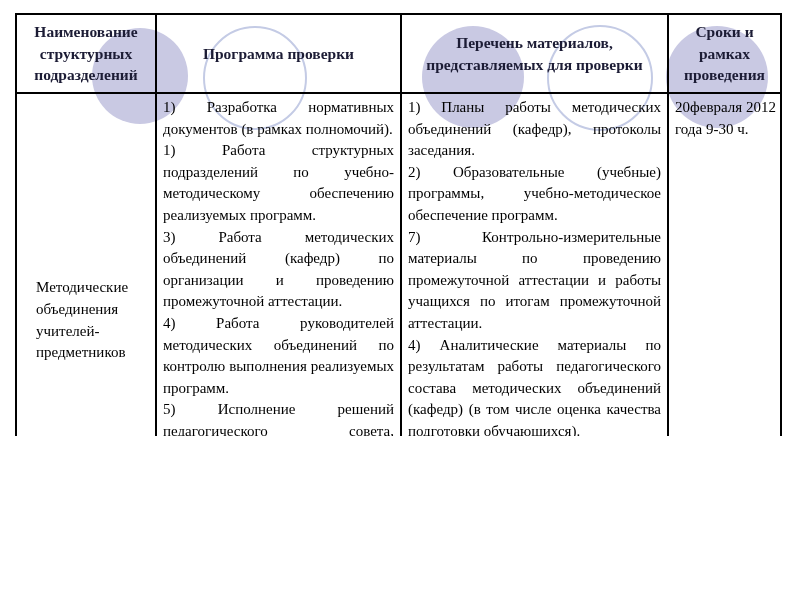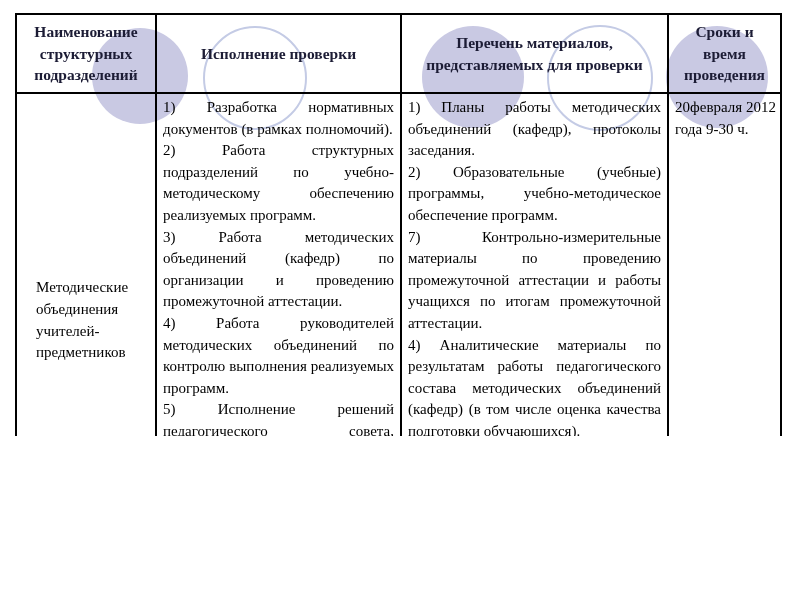--- a/index.html
+++ b/index.html
@@ -79,31 +79,31 @@
   <table class="main-table">
     <colgroup>
       <col class="col-1">
         <col class="col-2">
         <col class="col-3">
         <col class="col-4">
     </colgroup>
     <thead>
       <tr>
         <th>Наименование структурных подразделений</th>
-        <th>Исполнение проверки</th>
+        <th>Программа проверки</th>
         <th>Перечень материалов, представляемых для проверки</th>
-        <th>Сроки и время проведения</th>
+        <th>Сроки и рамках проведения</th>
       </tr>
     </thead>
     <tbody>
       <tr>
         <td class="division-cell">Методические объединения учителей-предметников</td>
         <td class="items-cell">
             <p>1) Разработка нормативных документов (в рамках полномочий).</p>
-            <p>2) Работа структурных подразделений по учебно-методическому обеспечению реализуемых программ.</p>
+            <p>1) Работа структурных подразделений по учебно-методическому обеспечению реализуемых программ.</p>
             <p>3) Работа методических объединений (кафедр) по организации и проведению промежуточной аттестации.</p>
             <p>4) Работа руководителей методических объединений по контролю выполнения реализуемых программ.</p>
             <p>5) Исполнение решений педагогического совета, методического совета, совета школы, касающихся вопросов учебно-методической работы.</p>
           </td>
         <td class="items-cell">
             <p>1) Планы работы методических объединений (кафедр), протоколы заседания.</p>
             <p>2) Образовательные (учебные) программы, учебно-методическое обеспечение программ.</p>
             <p>7) Контрольно-измерительные материалы по проведению промежуточной аттестации и работы учащихся по итогам промежуточной аттестации.</p>
             <p>4) Аналитические материалы по результатам работы педагогического состава методических объединений (кафедр) (в том числе оценка качества подготовки обучающихся).</p>
           </td>

